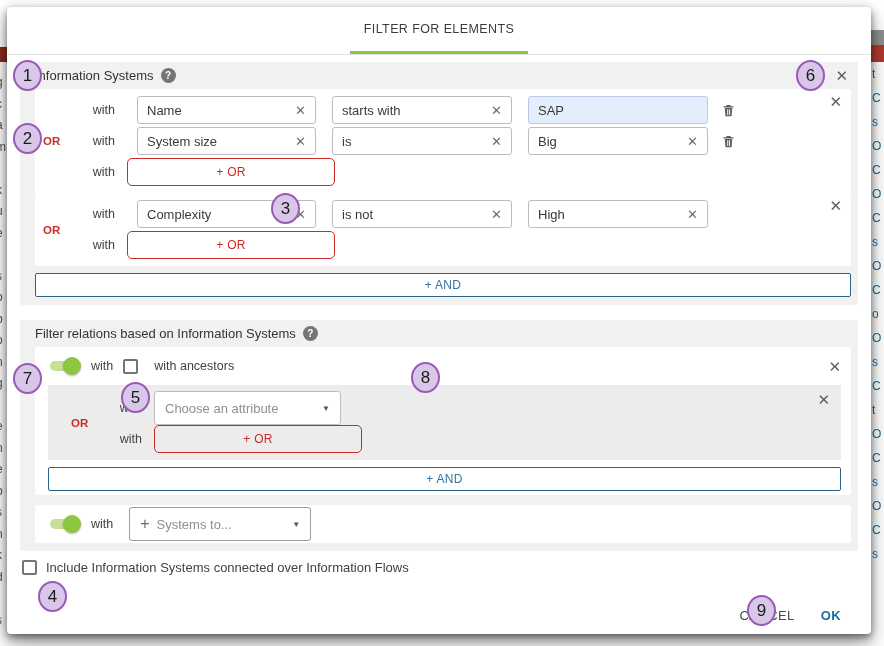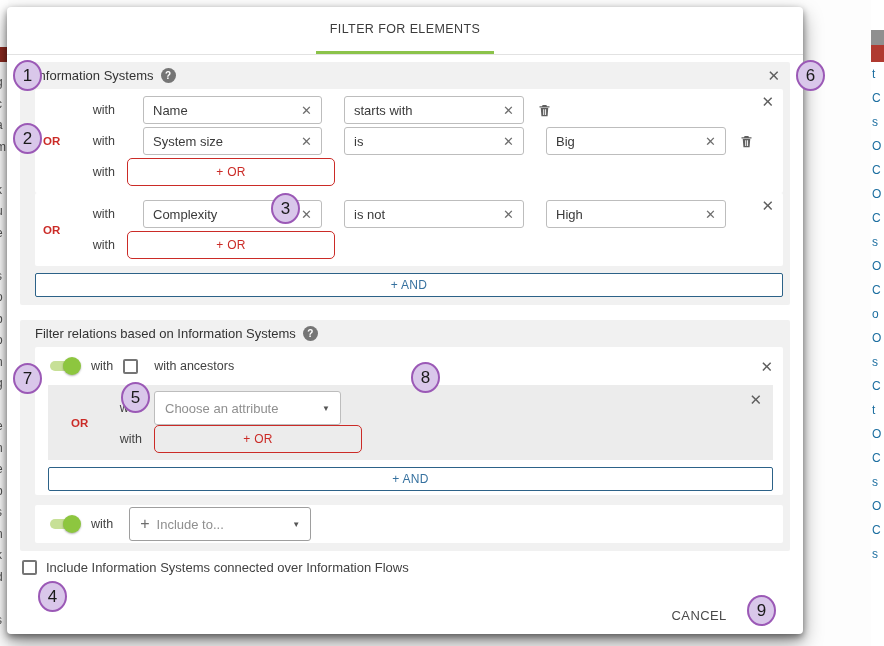--- a/index.html
+++ b/index.html
@@ -12,21 +12,21 @@
   .edge-left { left:0; width:8px; }
   .edge-right { right:0; width:13px; }
   .frag { position:absolute; font-size:12px; color:#555; white-space:pre-line; }
   .frag-left { left:-4px; top:72px; line-height:21.5px; }
   .frag-right { left:1px; top:62px; line-height:24px; color:#1c6ea0; }
   .red-block-left { position:absolute; left:0; top:47px; width:8px; height:15px; background:#8e2a20; }
   .gray-block-right { position:absolute; left:0; top:30px; width:13px; height:15px; background:#8f8f8f; }
   .red-block-right { position:absolute; left:0; top:45px; width:13px; height:17px; background:#b03a30; }
 
   
-  .dialog { position:absolute; left:7px; top:7px; width:796px; height:627px; background:#ffffff;
+  .dialog { position:absolute; left:7px; top:7px; width:864px; height:627px; background:#ffffff;
             border-radius:4px; box-shadow:0 3px 7px rgba(0,0,0,.45), 0 9px 20px rgba(0,0,0,.4); }
 
   .tabbar { height:48px; border-bottom:1px solid #e2e2e2; display:flex; justify-content:center; align-items:stretch; }
   .tab { display:flex; align-items:center; padding:0 14px; font-size:12.5px; letter-spacing:.4px; font-weight:500;
          color:#4a4a4a; cursor:pointer; border-bottom:3px solid transparent; }
   .tab.active { border-bottom-color:#8bc34a; color:#3c3c3c; }
 
   .content { padding:7px 13px 0 13px; }
 
   .group { background:#f1f1f1; border-radius:2px; padding-bottom:8px; }
@@ -37,21 +37,21 @@
                display:flex; align-items:center; justify-content:center; margin-left:7px; }
   .x-icon { color:#5f5f5f; font-size:15px; line-height:1; cursor:pointer; }
   .header-x { margin-left:auto; }
 
   .card { background:#ffffff; margin:0 7px 0 15px; position:relative; padding:4px 0 4px 0; border-radius:2px; }
   .card-x { position:absolute; top:5px; right:9px; }
 
   .frow { display:flex; align-items:center; height:28px; margin:3px 0; }
   .frow-label { width:86px; text-align:right; padding-right:6px; font-size:12.5px; color:#424242; flex:none; }
   .field { height:28px; border:1px solid #bdbdbd; border-radius:3px; background:#fff; display:flex; align-items:center;
-           padding:0 9px; margin-left:22px; font-size:13px; color:#3a3a3a; cursor:text; }
+           padding:0 9px; margin-left:16px; font-size:13px; color:#3a3a3a; cursor:text; }
   .field-attr { width:179px; } .field-op { width:180px; } .field-val { width:180px; }
   .field .clear-x { margin-left:auto; font-size:13px; color:#6d6d6d; }
   .field.highlight { background:#e4edfb; border-color:#b9c9e6; }
   .trash { margin-left:13px; cursor:pointer; display:flex; }
   .trash svg { width:15px; height:17px; fill:#5f5f5f; }
 
   .or-label { position:absolute; left:8px; top:50%; transform:translateY(-50%); color:#cb2b27; font-weight:bold; font-size:11.5px; }
   .or-label-panel { left:23px; }
 
   .or-btn { width:208px; height:28px; border:1px solid #cb2b27; border-radius:5px; background:transparent; color:#cb2b27;
@@ -191,20 +191,23 @@
           <div class="frow">
             <span class="frow-label">with</span>
             <div class="field field-attr">
               <span>Name</span>
               <span class="clear-x">✕</span>
             </div>
             <div class="field field-op">
               <span>starts with</span>
               <span class="clear-x">✕</span>
             </div>
+            <div class="field field-val highlight">
+              <span>SAP</span>
+            </div>
             <span class="trash">
               <svg viewBox="0 0 24 24">
                   <path d="M9 3h6l1 2h4v2H4V5h4l1-2zm-3 5h12l-1.1 13H7.1L6 8zm4 2v9h1.5v-9H10zm3 0v9h1.5v-9H13z"></path>
                 </svg>
             </span>
           </div>
 
           <div class="frow">
             <span class="frow-label">with</span>
             <div class="field field-attr">
@@ -302,21 +305,21 @@
         </div>
 
         <div class="card rel-add-card">
           <span class="toggle">
             <span class="track"></span>
             <span class="knob"></span>
           </span>
           <span class="with-small">with</span>
           <div class="dropdown rel-dropdown">
             <span class="plus-glyph">+</span>
-            <span class="ph">Include to...</span>
+            <span class="ph">Systems to...</span>
             <span class="arrow">▼</span>
           </div>
         </div>
       </section>
 
       <label class="include-row">
         <span class="checkbox"></span>
         <span class="lbl">Include Information Systems connected over Information Flows</span>
       </label>
 

